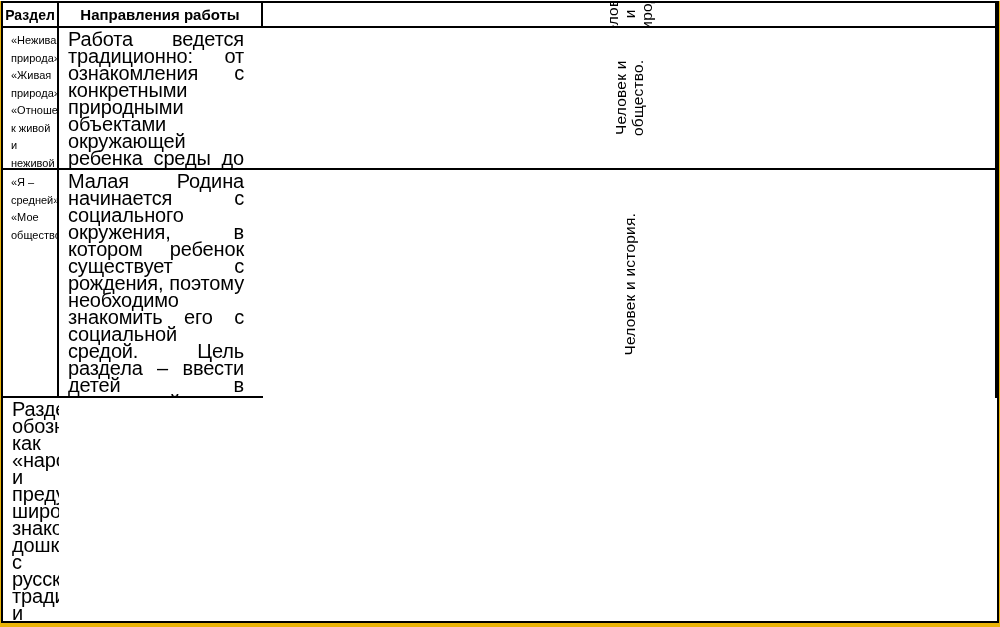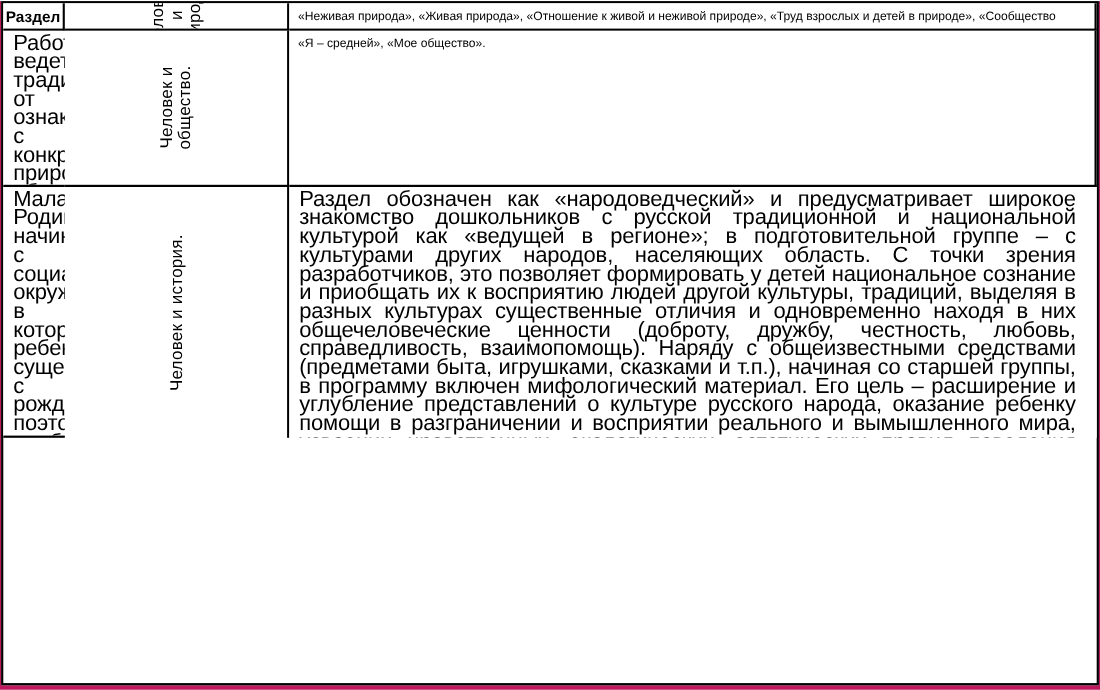--- a/index.html
+++ b/index.html
@@ -8,21 +8,21 @@
     background: #ffffff;
     width: 1000px;
     height: 627px;
     overflow: hidden;
     font-family: "Liberation Sans", "DejaVu Sans", sans-serif;
     color: #000;
   }
   .page {
     width: 1000px;
     height: 627px;
-    background: #be185d;
+    background: #eab308;
   }
   .doc-table {
     box-sizing: border-box;
     width: 998px;
     height: 622px;
     margin: 1px 0 0 1px;
     border: 2px solid #000;
     display: grid;
     grid-template-columns: 56px 204px 1fr;
     grid-template-rows: 25px 142px 228px 1fr;
@@ -74,20 +74,21 @@
     text-align: justify;
   }
 </style>
 </head>
 <body>
 
 <div class="page">
   <div class="doc-table">
 
     <div class="cell head c1 br bb">Раздел</div>
+    <div class="cell head c2 br bb">Направления работы</div>
 
     <div class="cell section-cell r1 br bb">
       <span class="vtext">Человек и природа.</span>
     </div>
     <div class="cell directions-cell br bb">«Неживая природа», «Живая природа», «Отношение к живой и неживой природе», «Труд взрослых и детей в природе», «Сообщество растений и животных в природе».</div>
     <div class="cell features-cell bb">Работа ведется традиционно: от ознакомления с конкретными природными объектами окружающей ребенка среды до уяснения существующих между ними связей. Последнее направление предусматривает знакомство детей в каждой группе с экосистемами. Экосистемный подход более эффективен при работе с краеведческим материалом: у дошкольников формируются глубокие знания не только об отдельных объектах и явлениях природного мира (традиционная методика), но и биологическая, чувственная, пространственная картина мира как совокупность мировоззренческих знаний об окружающей действительности.</div>
 
     <div class="cell section-cell r2 br bb">
       <span class="vtext">Человек и общество.</span>
     </div>

